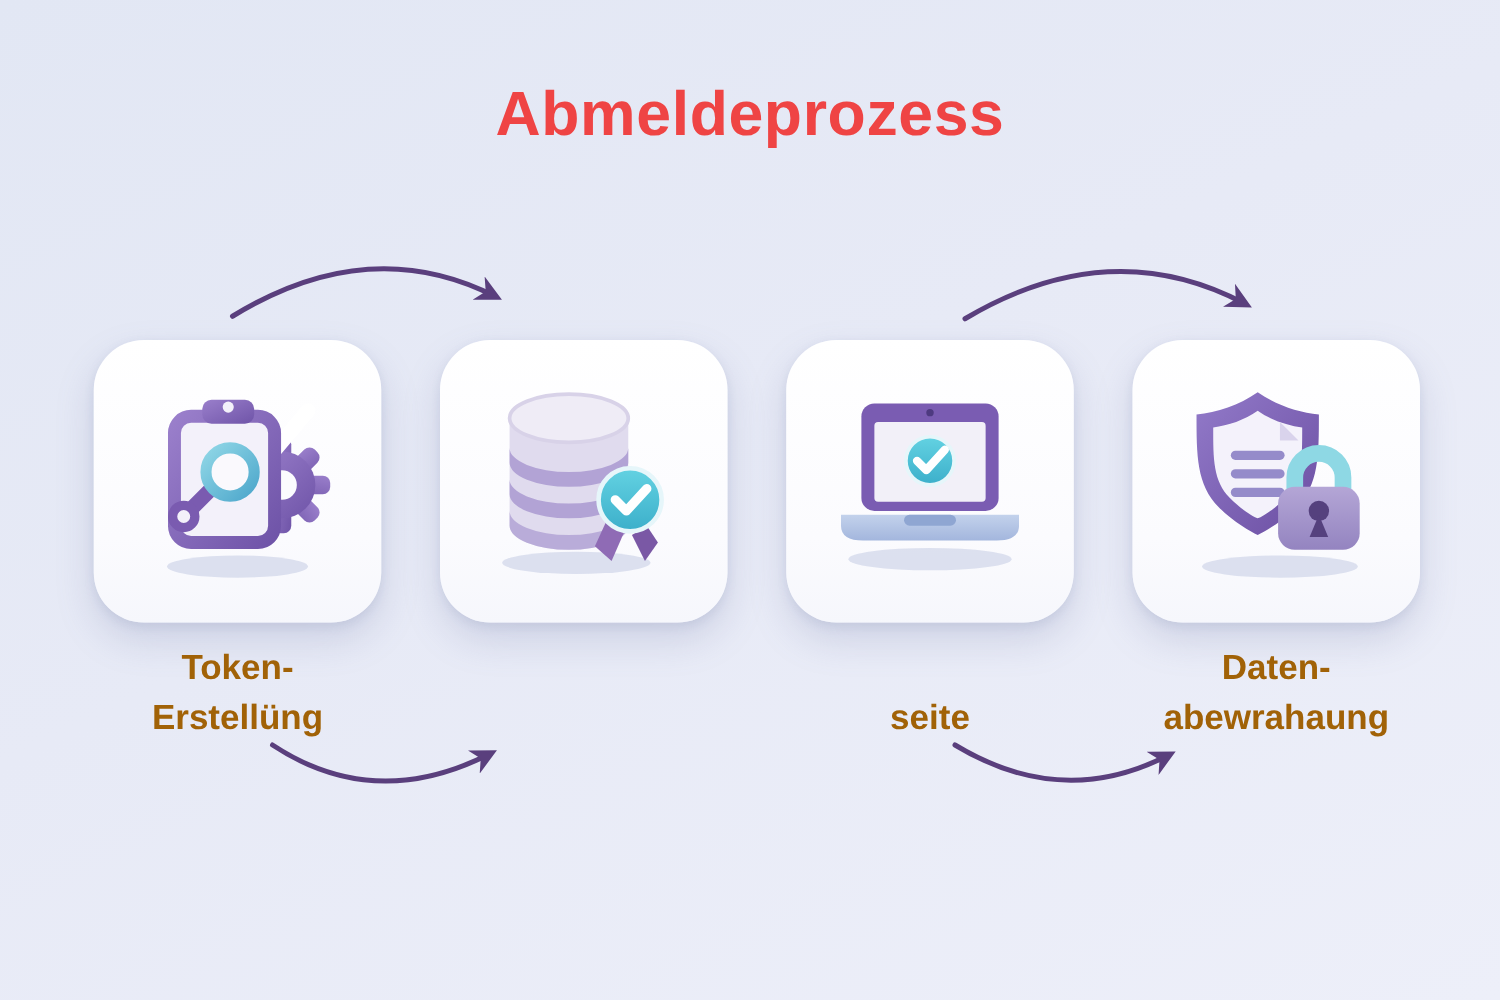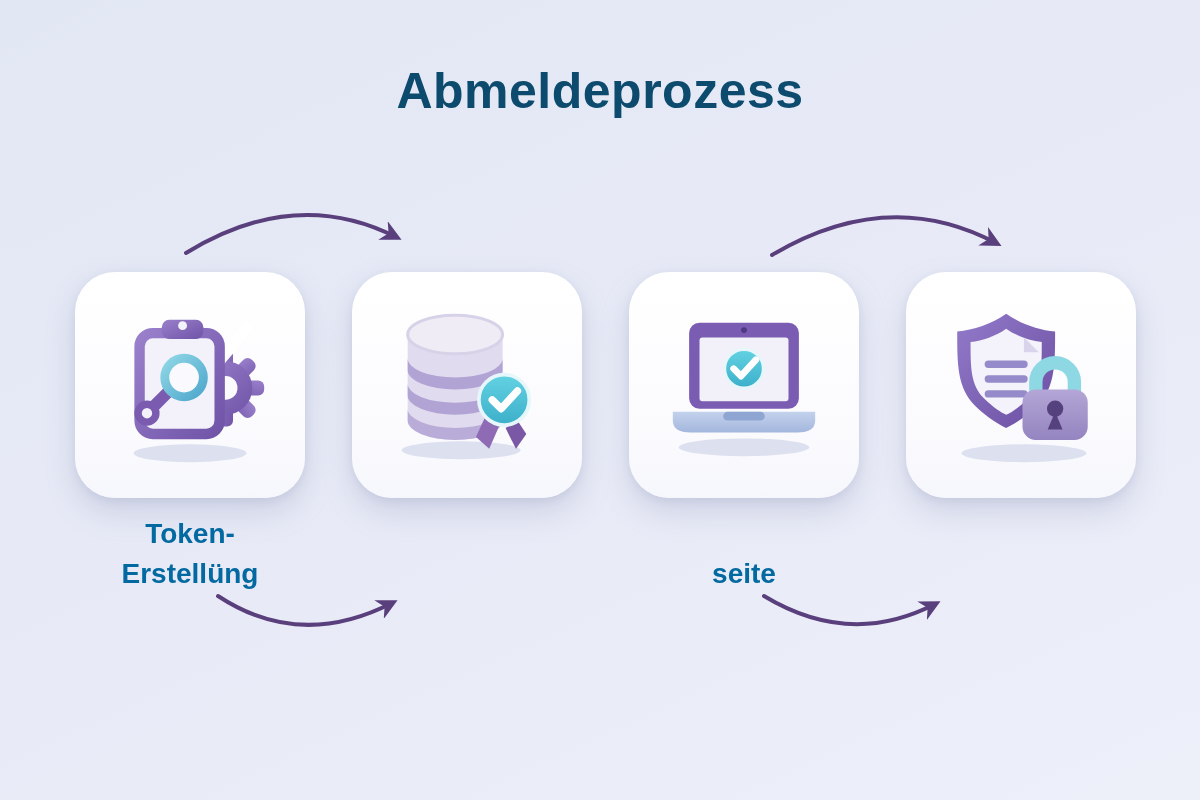--- a/index.html
+++ b/index.html
@@ -6,37 +6,37 @@
   body{
     width:1200px;height:800px;overflow:hidden;
     font-family:"Liberation Sans", sans-serif;
     background:linear-gradient(155deg,#e2e7f4 0%,#e7eaf6 45%,#edeff9 100%);
     position:relative;
   }
   .stage{position:absolute;inset:0;}
   .title{
     position:absolute;top:62px;left:0;width:1200px;
     text-align:center;font-size:50px;font-weight:800;
-    color:#0c4a6e;letter-spacing:.5px;
+    color:#ef4444;letter-spacing:.5px;
   }
   .card{
     position:absolute;top:272px;width:230px;height:226px;
     background:linear-gradient(180deg,#ffffff 0%,#fbfbfe 70%,#f6f7fc 100%);
     border-radius:40px;
     box-shadow:0 14px 30px rgba(110,120,165,.22),0 3px 8px rgba(110,120,165,.12);
     display:flex;align-items:center;justify-content:center;
   }
   .card.c1{left:75px;}
   .card.c2{left:352px;}
   .card.c3{left:629px;}
   .card.c4{left:906px;}
   .card svg{width:178px;height:178px;display:block;}
   .step-label{
     position:absolute;top:514px;width:290px;
-    text-align:center;color:#0369a1;
+    text-align:center;color:#a16207;
     font-size:28px;font-weight:700;line-height:40px;
   }
   .step-label.l1{left:45px;}
   .step-label.l2{left:322px;}
   .step-label.l3{left:599px;}
   .step-label.l4{left:876px;}
   .arrow-layer{position:absolute;inset:0;pointer-events:none;}
 </style>
 </head>
 <body>
@@ -172,14 +172,18 @@
   </div>
 
   <div class="step-label l1">
     <span>Token-</span><br>
     <span>Erstellüng</span>
   </div>
   <div class="step-label l3">
     <br>
     <span>seite</span>
   </div>
+  <div class="step-label l4">
+    <span>Daten-</span><br>
+    <span>abewrahaung</span>
+  </div>
 
 </div>
 
 </body></html>

